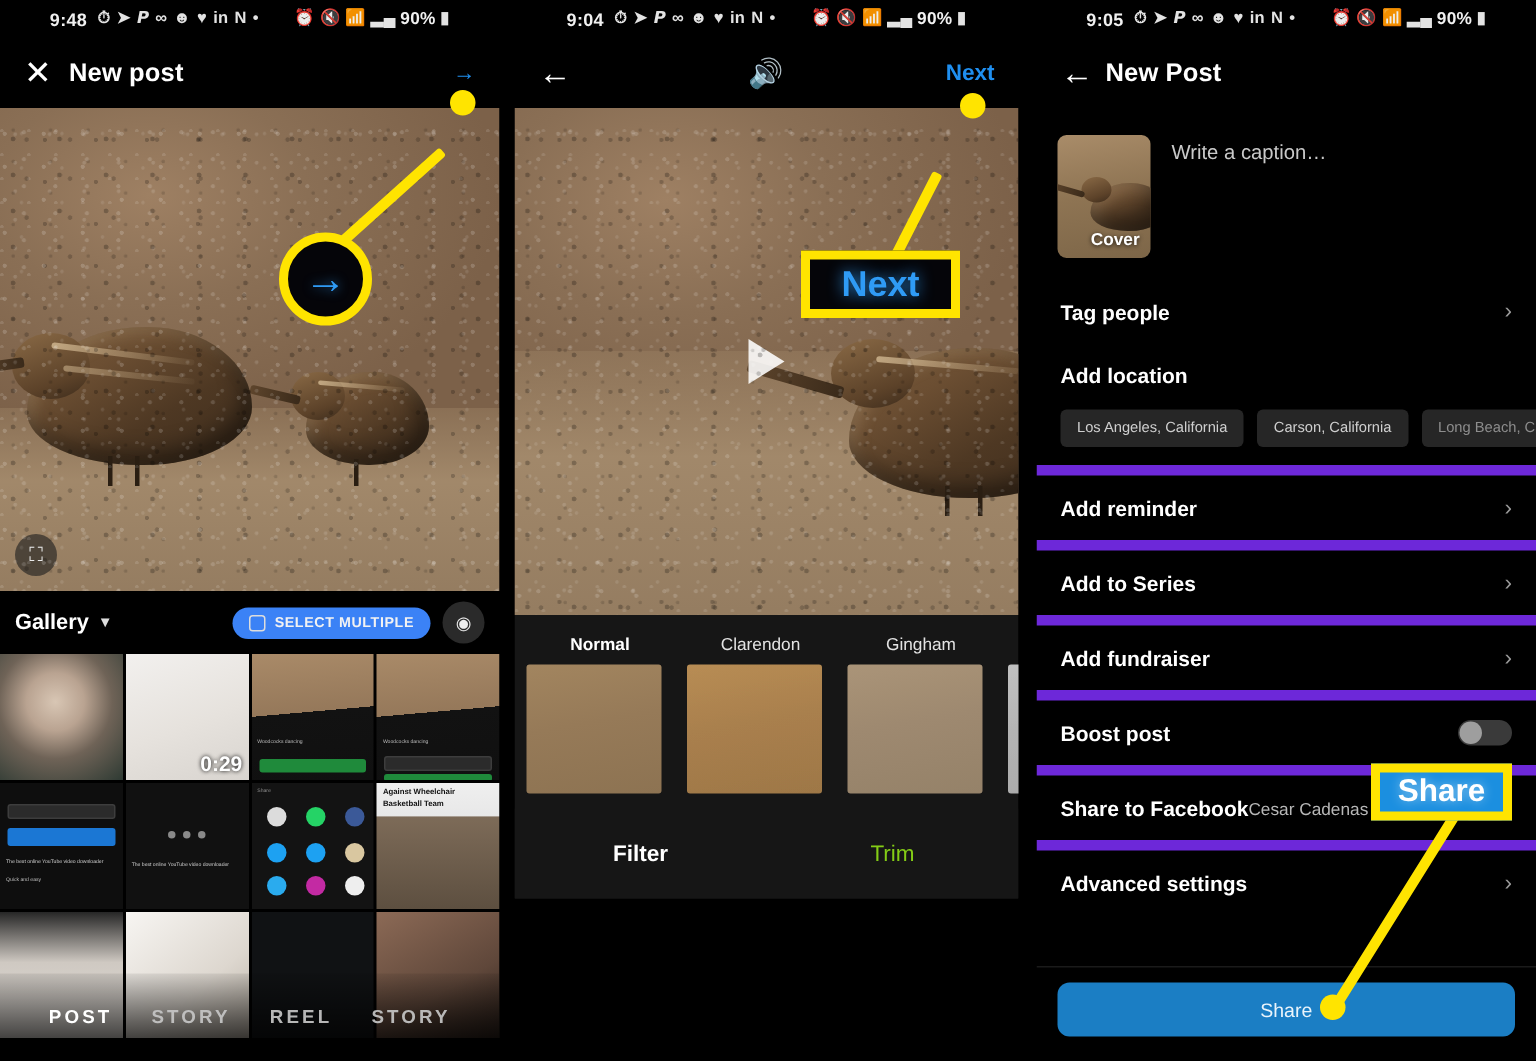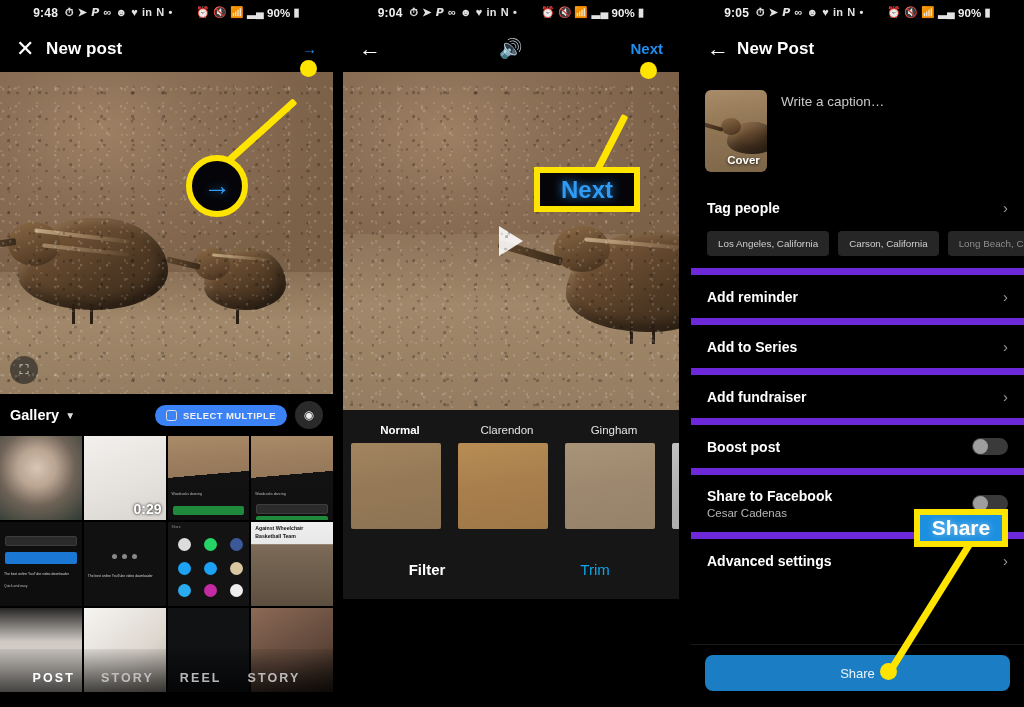--- a/index.html
+++ b/index.html
@@ -176,21 +176,21 @@
   .filter-name { text-align:center; color:#e3e3e3; font-size:11.5px; margin-bottom:7px; }
   .filter-name.sel { color:#fff; font-weight:bold; }
   .filter-thumb { width:90px; height:86px; border-radius:2px; position:relative; overflow:hidden;
                   background: linear-gradient(170deg,#a2855f 0%,#967a58 45%,#8d7352 100%); }
   .f-clarendon { filter: saturate(1.25) contrast(1.12) brightness(1.06); }
   .f-gingham   { filter: saturate(.72) brightness(1.12) contrast(.92); }
   .f-moon      { filter: grayscale(1) brightness(1.5) contrast(.85); }
   .tool-tabs { display:flex; align-items:center; height:60px; background:#161616; }
   .tool-tabs > div { flex:1; text-align:center; font-size:15px; }
   .tool-tabs .on  { color:#fff; font-weight:bold; }
-  .tool-tabs .off { color:#0ea5e9; }
+  .tool-tabs .off { color:#84cc16; }
 
   .play-tri {
     position:absolute; left:50%; top:50%; transform:translate(-50%,-50%);
     width:0; height:0;
     border-left: 24px solid rgba(255,255,255,.88);
     border-top: 15px solid transparent;
     border-bottom: 15px solid transparent;
   }
 
   
@@ -206,21 +206,21 @@
   .caption-ph { color:#c9c9c9; font-size:13.5px; padding-top:4px; }
 
   .row {
     display:flex; align-items:center; justify-content:space-between;
     padding: 13px 16px; color:#fff; font-size:14px; font-weight:bold;
     border-top: 7px solid #6d28d9;
   }
   .row.noline { border-top: none; justify-content: space-between; }
   .row .chev { color:#9a9a9a; font-size:15px; font-weight:normal; }
   .row .sub { display:block; color:#b7b7b7; font-size:11.5px; font-weight:normal; margin-top:3px; }
-  .row .stack { display:flex; flex-direction:column; }
+  .row .stack { display:flex; flex-direction:row; }
 
   .chips { display:flex; gap:9px; padding: 2px 16px 12px 16px; overflow:hidden; }
   .chip {
     background:#262626; color:#cfcfcf; font-size:9.8px;
     padding:7px 11px; border-radius:4px; white-space:nowrap; flex:0 0 auto;
   }
   .chip.fade { color:#8d8d8d; }
 
   .toggle { width:36px; height:17px; border-radius:10px; background:#3a3a3a; position:relative; flex:0 0 auto; }
   .toggle .knob { position:absolute; left:1px; top:1px; width:15px; height:15px; border-radius:50%; background:#9e9e9e; }
@@ -494,20 +494,23 @@
           <div class="lbl">Cover</div>
         </div>
         <div class="caption-ph">Write a caption…</div>
       </div>
 
       <div class="row noline">
         <span>Tag people</span>
         <span class="chev">›</span>
       </div>
 
+      <div class="row noline">
+        <span>Add location</span>
+      </div>
 
       <div class="chips">
         <span class="chip">Los Angeles, California</span>
         <span class="chip">Carson, California</span>
         <span class="chip fade">Long Beach, California</span>
       </div>
 
       <div class="row">
         <span>Add reminder</span>
         <span class="chev">›</span>

